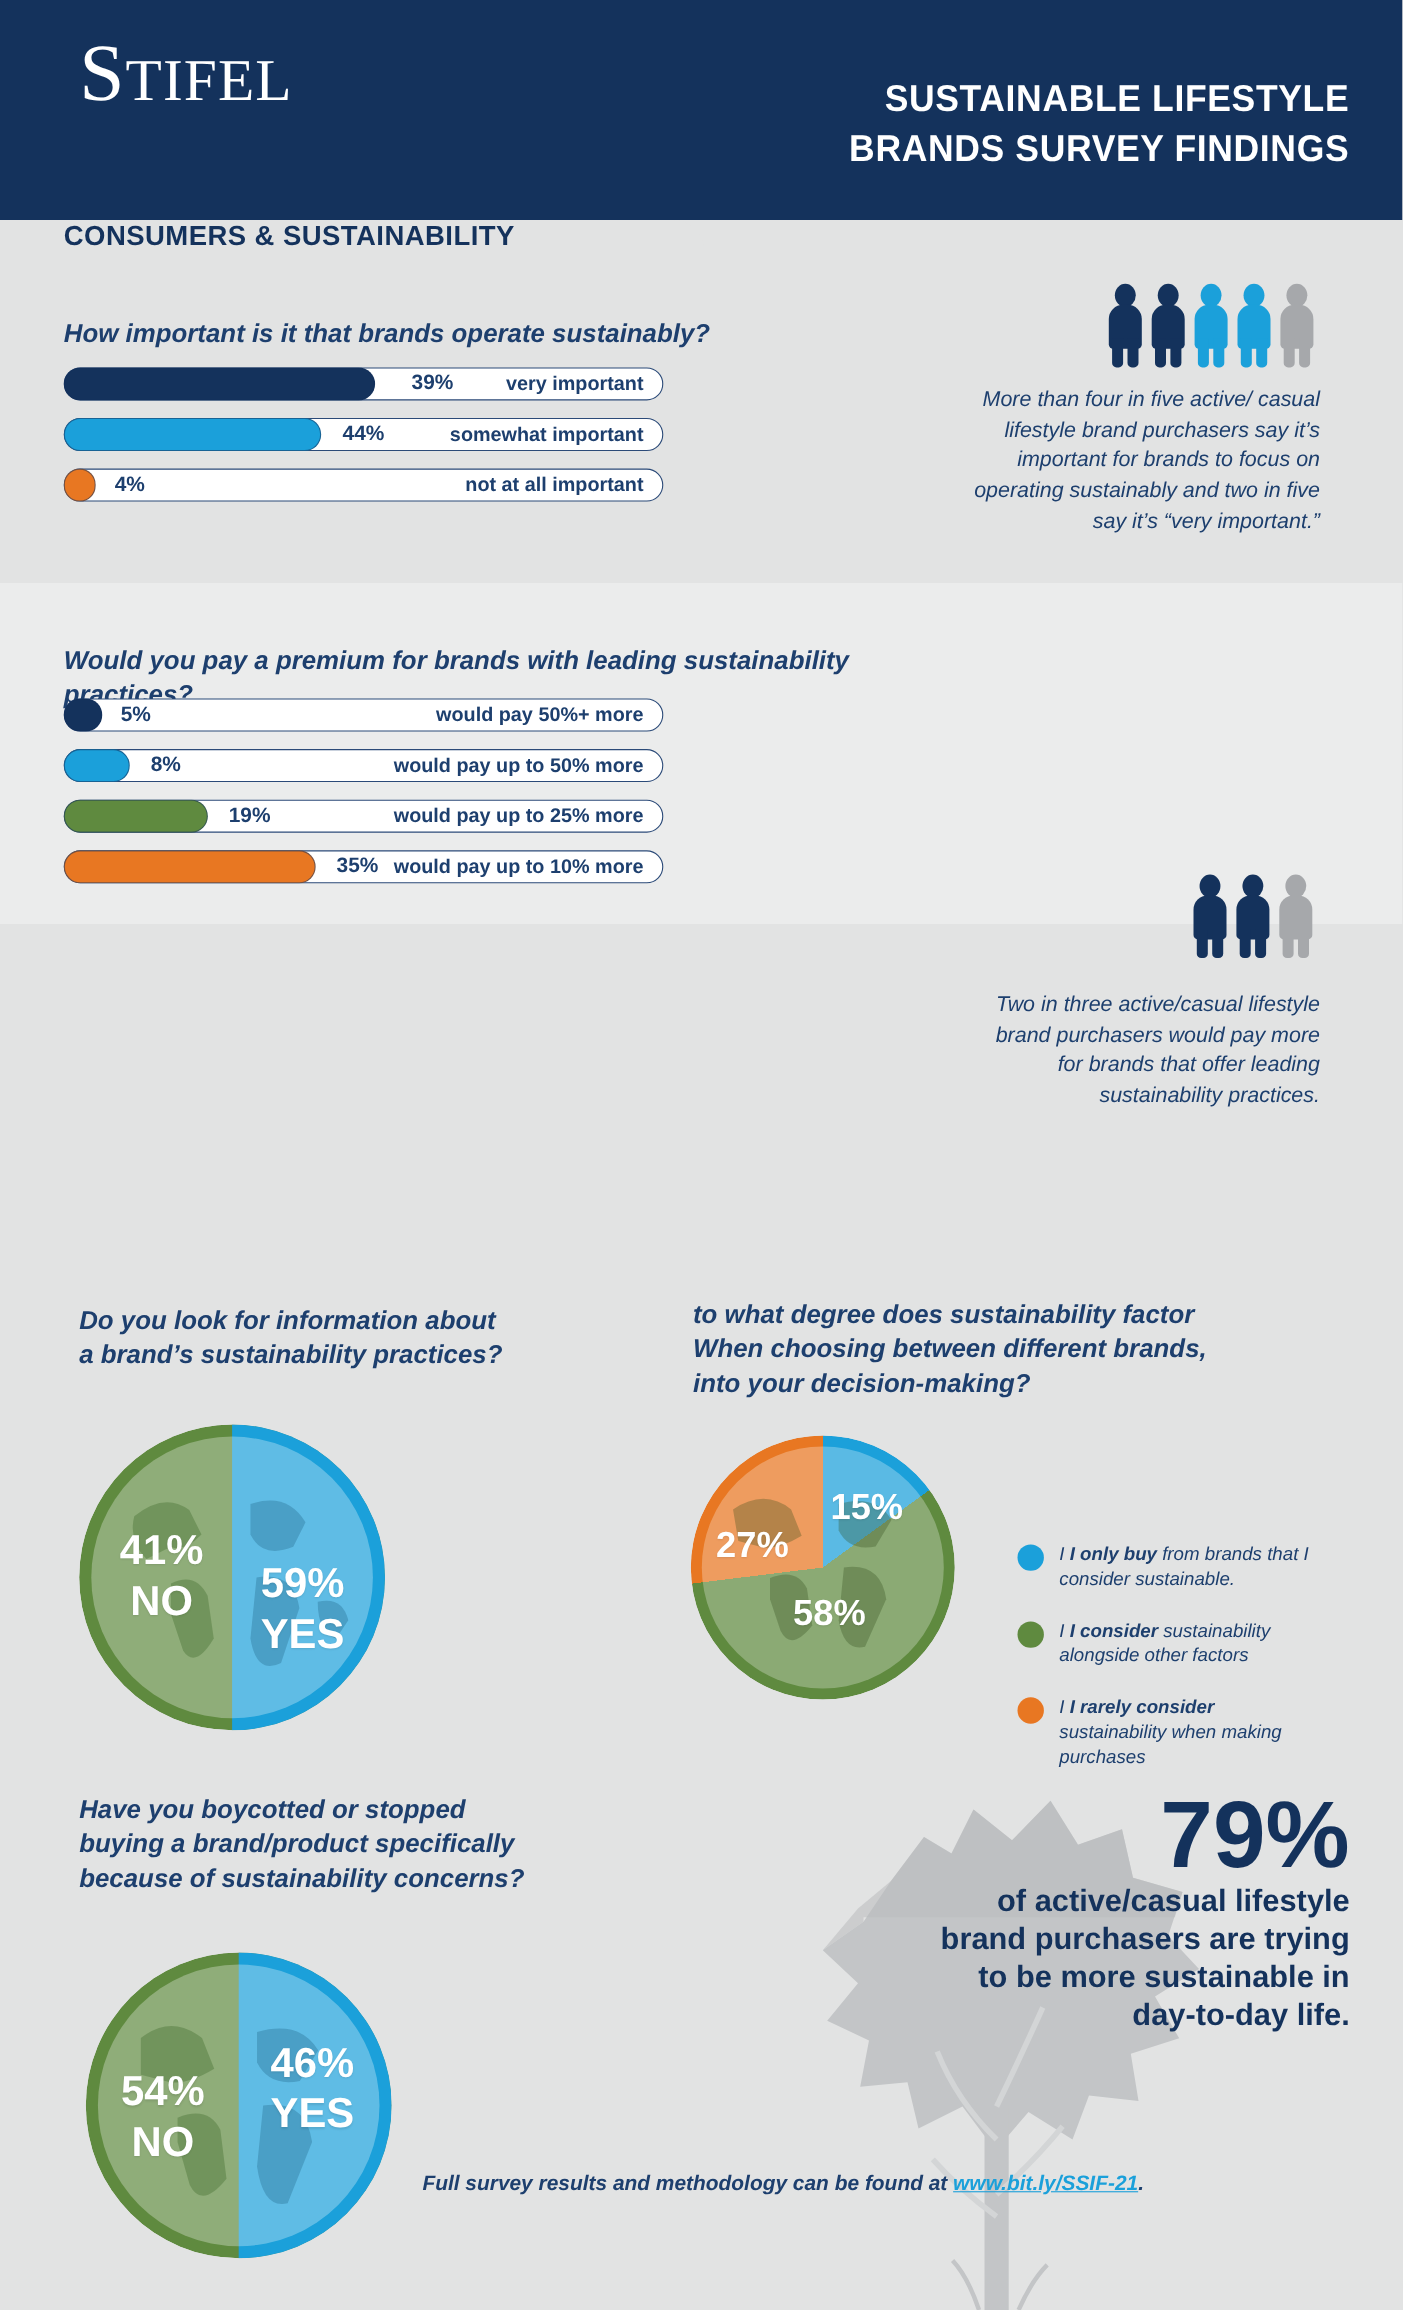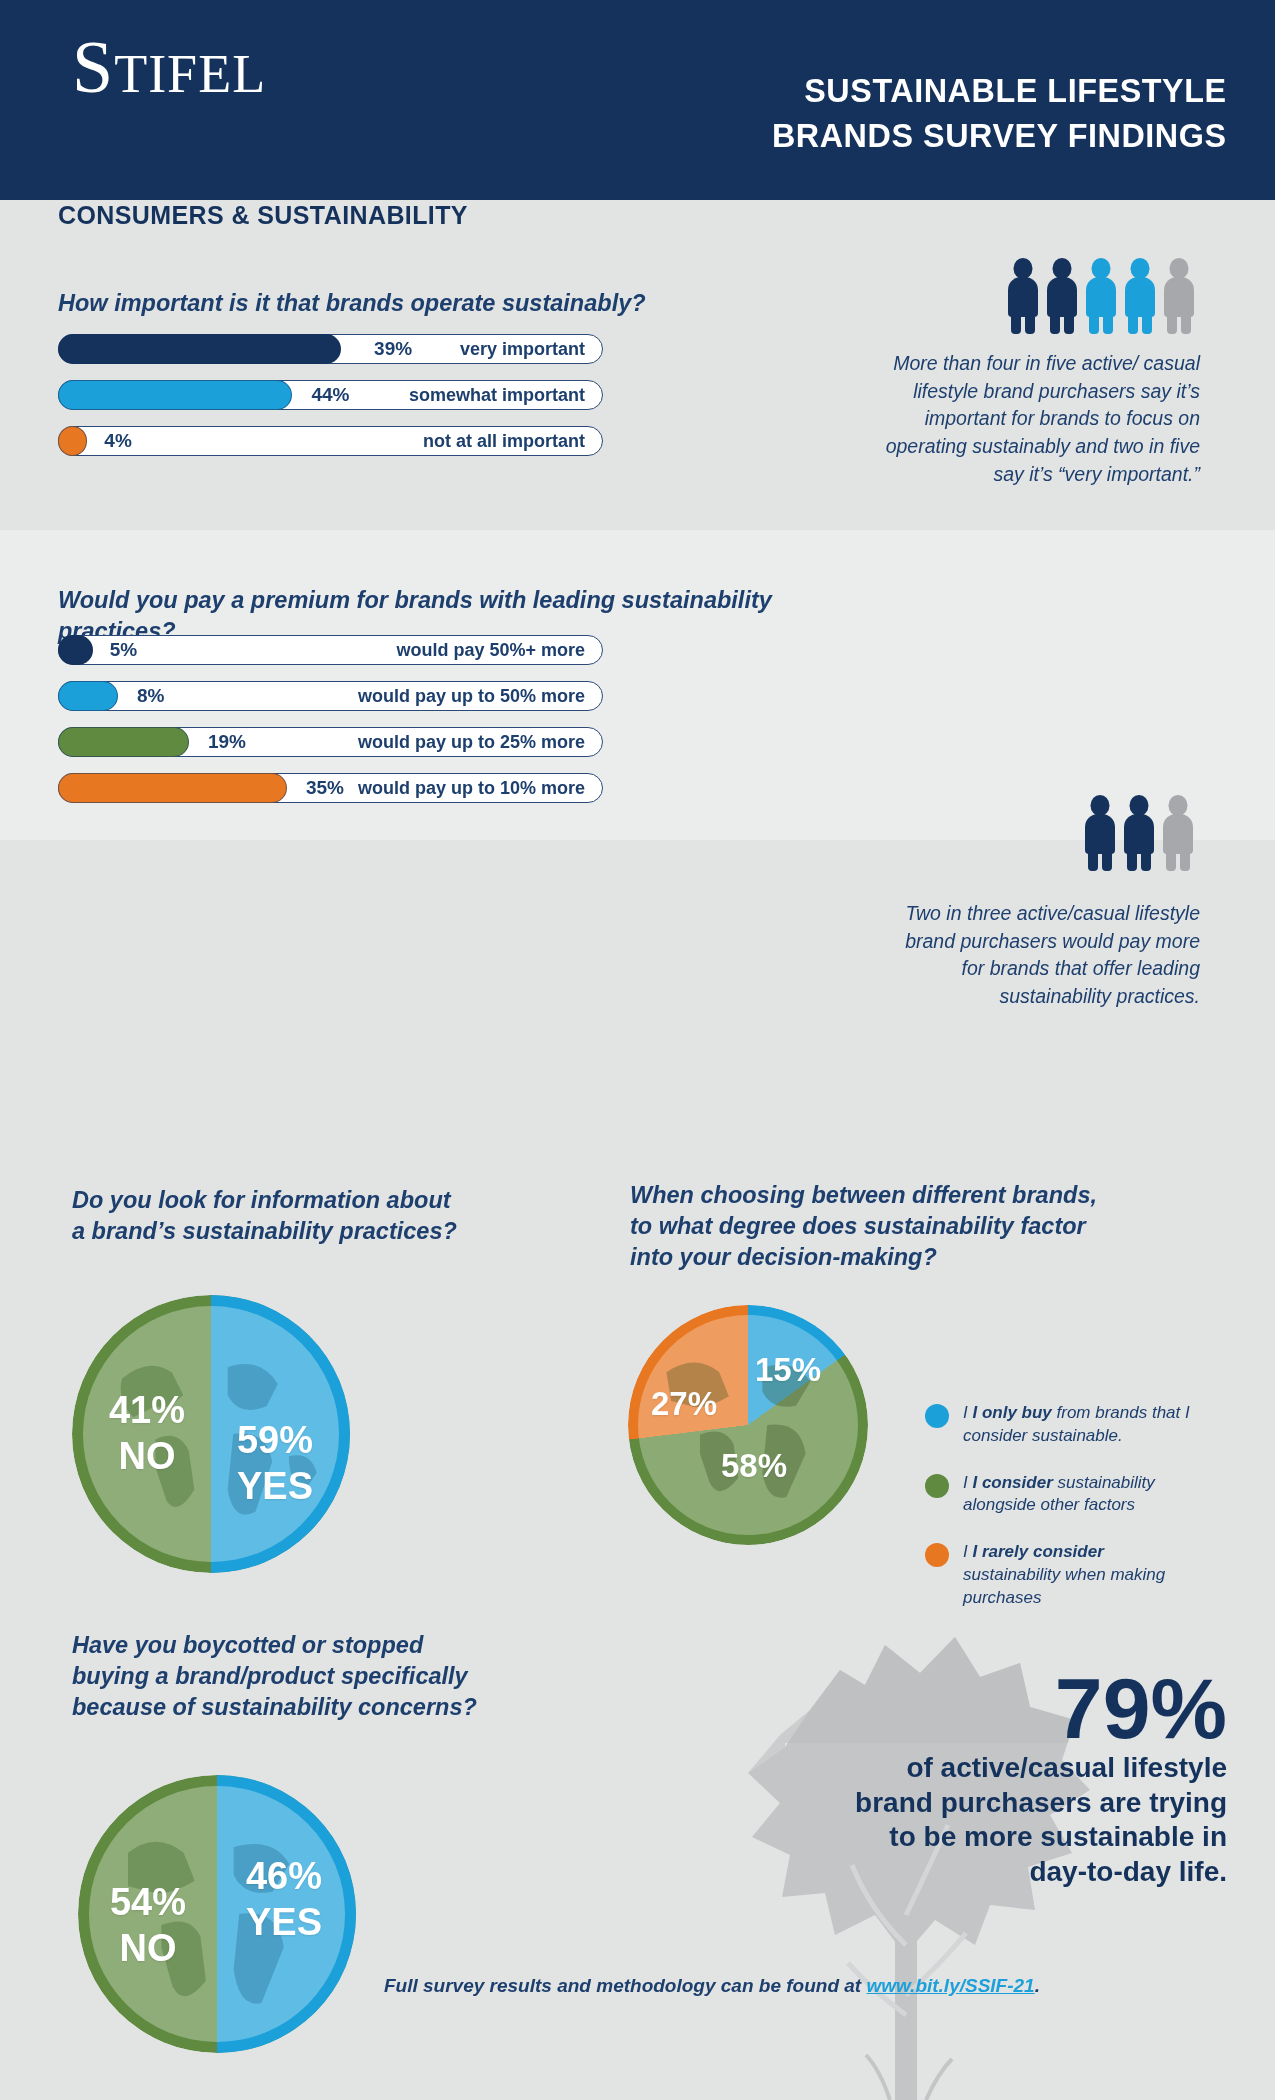--- a/index.html
+++ b/index.html
@@ -308,22 +308,22 @@
       <path fill="#1c5c7d" d="M58 50 Q70 48 72 60 L66 78 Q58 82 56 70 Z"></path>
       <path fill="#1c5c7d" d="M78 58 Q86 56 88 64 L84 70 Q78 68 78 58 Z"></path>
     </svg>
     <div class="globe-label" style="left:20px; top:96px; width:110px; font-size:38px;">41%</div>
     <div class="globe-label" style="left:20px; top:142px; width:110px; font-size:38px;">NO</div>
     <div class="globe-label" style="left:148px; top:126px; width:110px; font-size:38px;">59%</div>
     <div class="globe-label" style="left:148px; top:172px; width:110px; font-size:38px;">YES</div>
   </div>
 
   <div style="position:absolute; left:630px; top:1180px; width:600px;">
+    <div class="q">to what degree does sustainability factor</div>
     <div class="q">When choosing between different brands,</div>
-    <div class="q">to what degree does sustainability factor</div>
     <div class="q">into your decision-making?</div>
   </div>
 
   <div class="globe" style="position:absolute; left:628px; top:1305px; width:240px; height:240px;">
     <div style="position:absolute; inset:0; border-radius:50%;
          background: conic-gradient(#1ba0da 0deg 54deg, #5f8a3f 54deg 263deg, #e87722 263deg 360deg);"></div>
     <div style="position:absolute; inset:10px; border-radius:50%; background:rgba(255,255,255,0.28);"></div>
     <svg class="land" viewBox="0 0 100 100" preserveAspectRatio="none">
       <path fill="#2e4a1a" d="M16 28 Q28 20 38 28 L42 38 Q32 44 26 42 L18 40 Z"></path>
       <path fill="#2e4a1a" d="M30 54 Q40 50 44 58 L46 72 Q38 82 34 74 L30 62 Z"></path>
@@ -386,21 +386,21 @@
       L378 128 L95 128 L95 132 L58 158 L90 120 Z" opacity="0.55"></path>
     <rect x="205" y="300" width="22" height="185" fill="#c3c5c7"></rect>
     <path d="M216 330 Q180 295 162 250" stroke="#d3d5d6" stroke-width="5" fill="none"></path>
     <path d="M216 300 Q240 250 258 210" stroke="#d3d5d6" stroke-width="5" fill="none"></path>
     <path d="M216 380 Q250 350 276 318" stroke="#d3d5d6" stroke-width="5" fill="none"></path>
     <path d="M216 400 Q182 375 158 348" stroke="#d3d5d6" stroke-width="5" fill="none"></path>
     <path d="M200 485 Q190 455 176 440" stroke="#c3c5c7" stroke-width="4" fill="none"></path>
     <path d="M236 485 Q248 458 262 444" stroke="#c3c5c7" stroke-width="4" fill="none"></path>
   </svg>
 
-  <div style="position:absolute; right:48px; top:1665px; width:640px;">
+  <div style="position:absolute; right:48px; top:1625px; width:640px;">
     <div class="big-pct">79%</div>
     <div class="big-txt" style="">of active/casual lifestyle</div>
     <div class="big-txt">brand purchasers are trying</div>
     <div class="big-txt">to be more sustainable in</div>
     <div class="big-txt">day-to-day life.</div>
   </div>
 
   <div class="footer-note" style="position:absolute; left:384px; top:1975px;">
     <span>Full survey results and methodology can be found at</span>
     <span class="url">www.bit.ly/SSIF-21</span><span>.</span>

